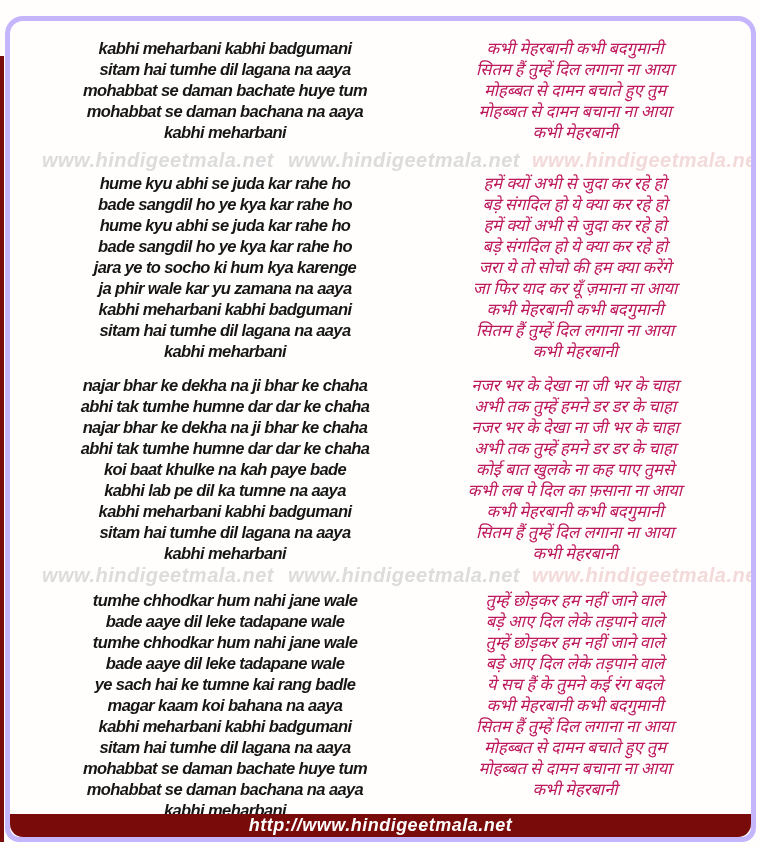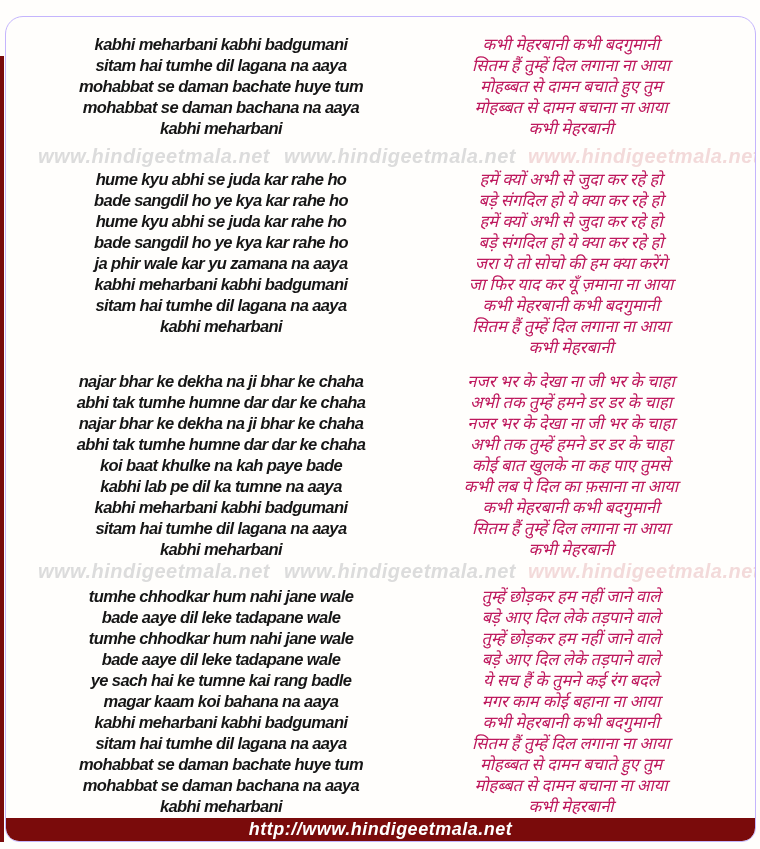--- a/index.html
+++ b/index.html
@@ -11,21 +11,21 @@
     font-family:"Liberation Sans",sans-serif;
   }
   
   .left-strip{
     position:absolute;left:0;top:56px;width:4px;height:786px;
     background:#7a0b0b;
   }
   
   .card{
     position:absolute;left:5px;top:16px;width:751px;height:826px;
-    border:1px solid #c4b5fd;
+    border:5px solid #c4b5fd;
     border-radius:18px 18px 14px 14px;
     box-sizing:border-box;
     overflow:hidden;
   }
   .col{position:absolute;top:0;}
   .col .stanza{position:absolute;width:100%;text-align:center;}
   .line{line-height:21px;white-space:nowrap;}
   .col-roman{left:15px;width:400px;}
   .col-roman .line{
     font-family:"Liberation Sans","DejaVu Sans",sans-serif;
@@ -78,20 +78,21 @@
           <div class="line">sitam hai tumhe dil lagana na aaya</div>
           <div class="line">mohabbat se daman bachate huye tum</div>
           <div class="line">mohabbat se daman bachana na aaya</div>
           <div class="line">kabhi meharbani</div>
         </div>
         <div class="stanza" style="top: 152px;">
           <div class="line">hume kyu abhi se juda kar rahe ho</div>
           <div class="line">bade sangdil ho ye kya kar rahe ho</div>
           <div class="line">hume kyu abhi se juda kar rahe ho</div>
           <div class="line">bade sangdil ho ye kya kar rahe ho</div>
+          <div class="line">jara ye to socho ki hum kya karenge</div>
           <div class="line">ja phir wale kar yu zamana na aaya</div>
           <div class="line">kabhi meharbani kabhi badgumani</div>
           <div class="line">sitam hai tumhe dil lagana na aaya</div>
           <div class="line">kabhi meharbani</div>
         </div>
         <div class="stanza" style="top: 354px;">
           <div class="line">najar bhar ke dekha na ji bhar ke chaha</div>
           <div class="line">abhi tak tumhe humne dar dar ke chaha</div>
           <div class="line">najar bhar ke dekha na ji bhar ke chaha</div>
           <div class="line">abhi tak tumhe humne dar dar ke chaha</div>
@@ -145,21 +146,20 @@
           <div class="line">कभी मेहरबानी कभी बदगुमानी</div>
           <div class="line">सितम हैं तुम्हें दिल लगाना ना आया</div>
           <div class="line">कभी मेहरबानी</div>
         </div>
         <div class="stanza" style="top: 569px;">
           <div class="line">तुम्हें छोड़कर हम नहीं जाने वाले</div>
           <div class="line">बड़े आए दिल लेके तड़पाने वाले</div>
           <div class="line">तुम्हें छोड़कर हम नहीं जाने वाले</div>
           <div class="line">बड़े आए दिल लेके तड़पाने वाले</div>
           <div class="line">ये सच हैं के तुमने कई रंग बदले</div>
-          <div class="line">मगर काम कोई बहाना ना आया</div>
           <div class="line">कभी मेहरबानी कभी बदगुमानी</div>
           <div class="line">सितम हैं तुम्हें दिल लगाना ना आया</div>
           <div class="line">मोहब्बत से दामन बचाते हुए तुम</div>
           <div class="line">मोहब्बत से दामन बचाना ना आया</div>
           <div class="line">कभी मेहरबानी</div>
         </div>
       </div>
 
     <div class="wm-row wm-row-1">
       <span class="wm wm-gray wm-a">www.hindigeetmala.net</span>

